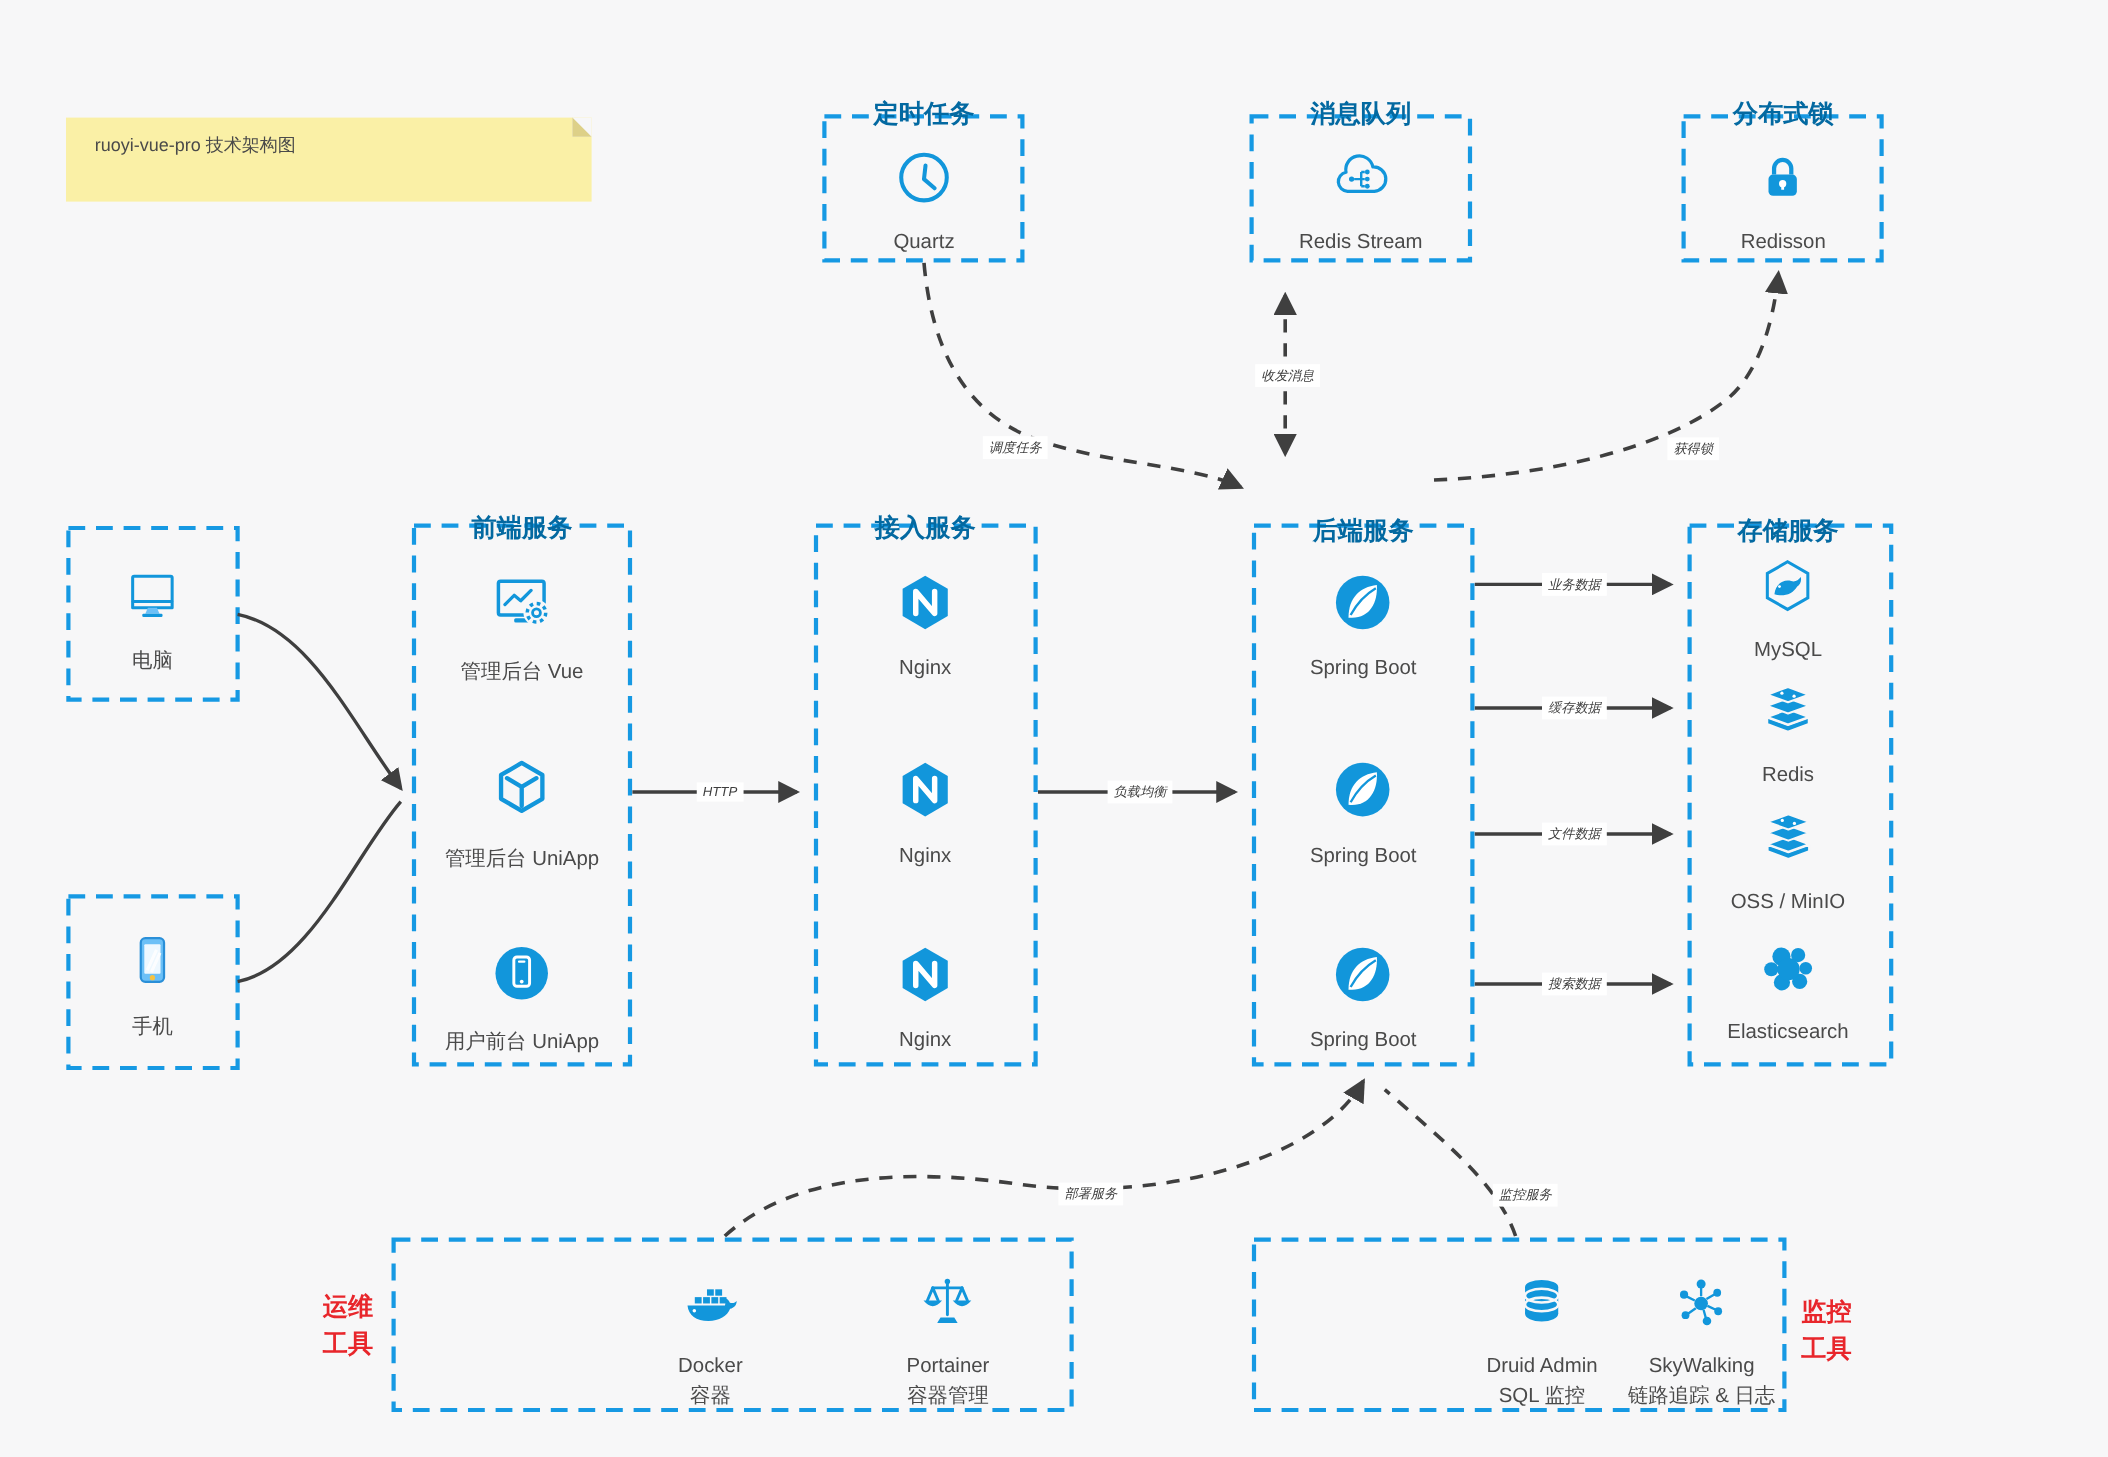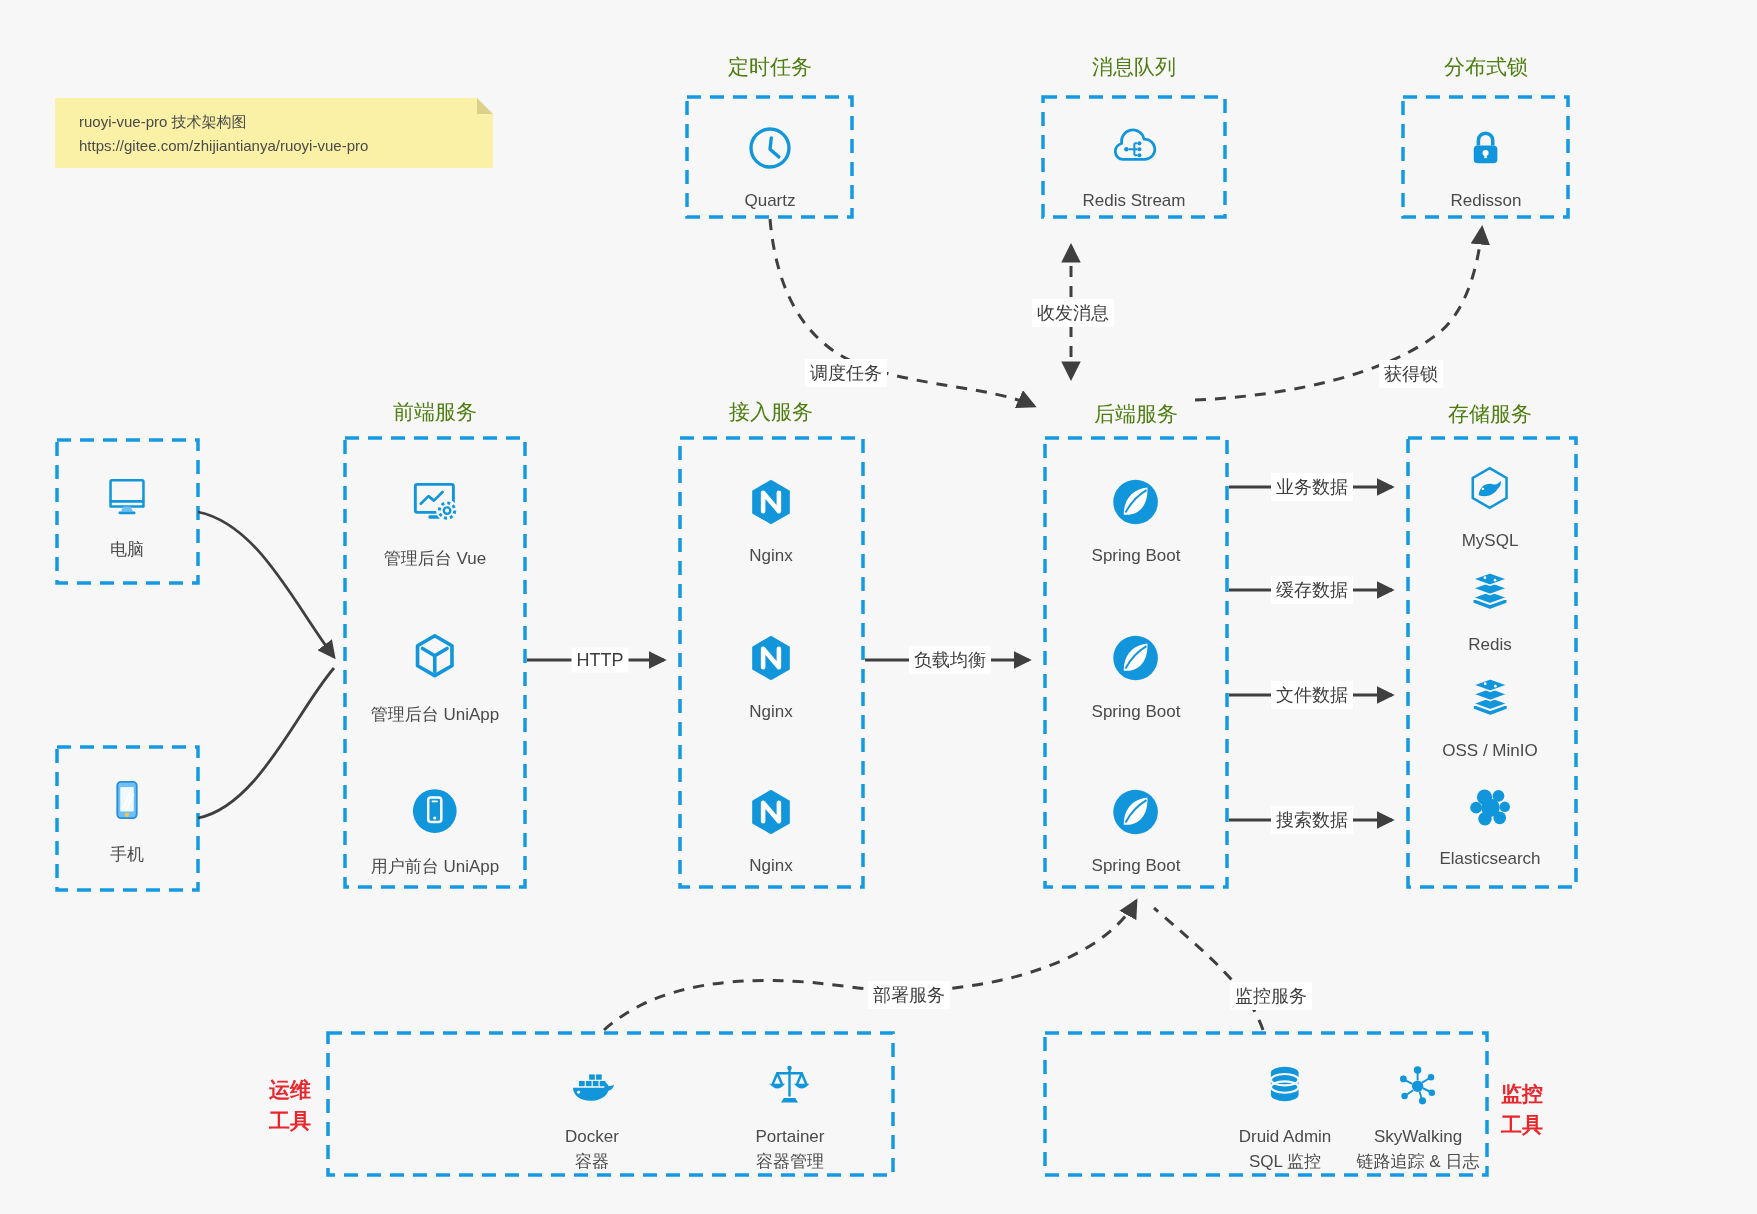--- a/index.html
+++ b/index.html
@@ -3,30 +3,30 @@
 <meta charset="utf-8">
 <style>
   html,body{margin:0;padding:0;background:#f7f7f8;}
   .canvas{position:relative;width:1757px;height:1214px;background:#f7f7f8;overflow:hidden;
           font-family:"Liberation Sans","DejaVu Sans",sans-serif;}
   .overlay{position:absolute;left:0;top:0;pointer-events:none;}
   .note{position:absolute;left:55px;top:98px;width:438px;height:70px;background:#faf0a6;
         color:#4a4a4a;font-size:15px;line-height:24px;padding:12px 12px 0 24px;box-sizing:border-box;}
   .note .fold{position:absolute;right:0;top:0;width:0;height:0;
         border-top:16px solid #f7f7f8;border-left:16px solid #ddd088;}
-  .gtitle{position:absolute;transform:translateX(-50%);color:#4d7c0f;font-weight:normal;
-        font-size:21px;white-space:nowrap;z-index:3;}
+  .gtitle{position:absolute;transform:translateX(-50%);color:#0369a1;font-weight:bold;
+        font-size:21px;white-space:nowrap;z-index:3;margin-top:28px;}
   .side-title{position:absolute;transform:translateX(-50%);color:#e8262b;font-weight:bold;
         font-size:21px;line-height:31px;text-align:center;white-space:nowrap;z-index:3;}
   .node{position:absolute;display:flex;flex-direction:column;align-items:center;
         transform:translateX(-50%);z-index:2;}
   .node .lb{margin-top:12px;font-size:17px;color:#4a4a4a;white-space:nowrap;text-align:center;}
   .node .lb2{margin-top:3px;font-size:17px;color:#4a4a4a;white-space:nowrap;text-align:center;}
   .elabel{position:absolute;transform:translate(-50%,-50%);background:#ffffff;color:#3d3d3d;
-        font-size:18px;padding:2px 5px;white-space:nowrap;z-index:2;}
+        font-size:11px;padding:2px 5px;white-space:nowrap;z-index:2;font-style:italic;}
 </style>
 </head>
 <body>
 
 <div class="canvas">
 
   <svg class="overlay" width="1757" height="1214" viewBox="0 0 1757 1214">
     <defs>
       <marker id="arw" viewBox="0 0 10 10" refX="8.5" refY="5" markerWidth="6.5" markerHeight="6.5" orient="auto-start-reverse" markerUnits="strokeWidth">
         <path d="M0 0 L10 5 L0 10 Z" fill="#3f3f3f"></path>
@@ -63,21 +63,20 @@
       <path d="M1071 246 V378" marker-start="url(#arw)" marker-end="url(#arw)"></path>
       <path d="M1195 400 C1290 396 1388 374 1440 332 C1466 310 1478 268 1482 228" marker-end="url(#arw)"></path>
       <path d="M604 1030 C655 984 740 971 850 987 C960 1002 1097 970 1136 901" marker-end="url(#arw)"></path>
       <path d="M1263 1030 C1248 986 1202 950 1154 908"></path>
     </g>
   </svg>
 
   <div class="note">
     <div class="fold"></div>
     <div>ruoyi-vue-pro 技术架构图</div>
-    <div>https://gitee.com/zhijiantianya/ruoyi-vue-pro</div>
   </div>
 
   <div class="gtitle" style="left:770px;top:53px">定时任务</div>
   <div class="gtitle" style="left:1134px;top:53px">消息队列</div>
   <div class="gtitle" style="left:1486px;top:53px">分布式锁</div>
   <div class="gtitle" style="left:435px;top:398px">前端服务</div>
   <div class="gtitle" style="left:771px;top:398px">接入服务</div>
   <div class="gtitle" style="left:1136px;top:400px">后端服务</div>
   <div class="gtitle" style="left:1490px;top:400px">存储服务</div>
   <div class="side-title" style="left:290px;top:1074px">

